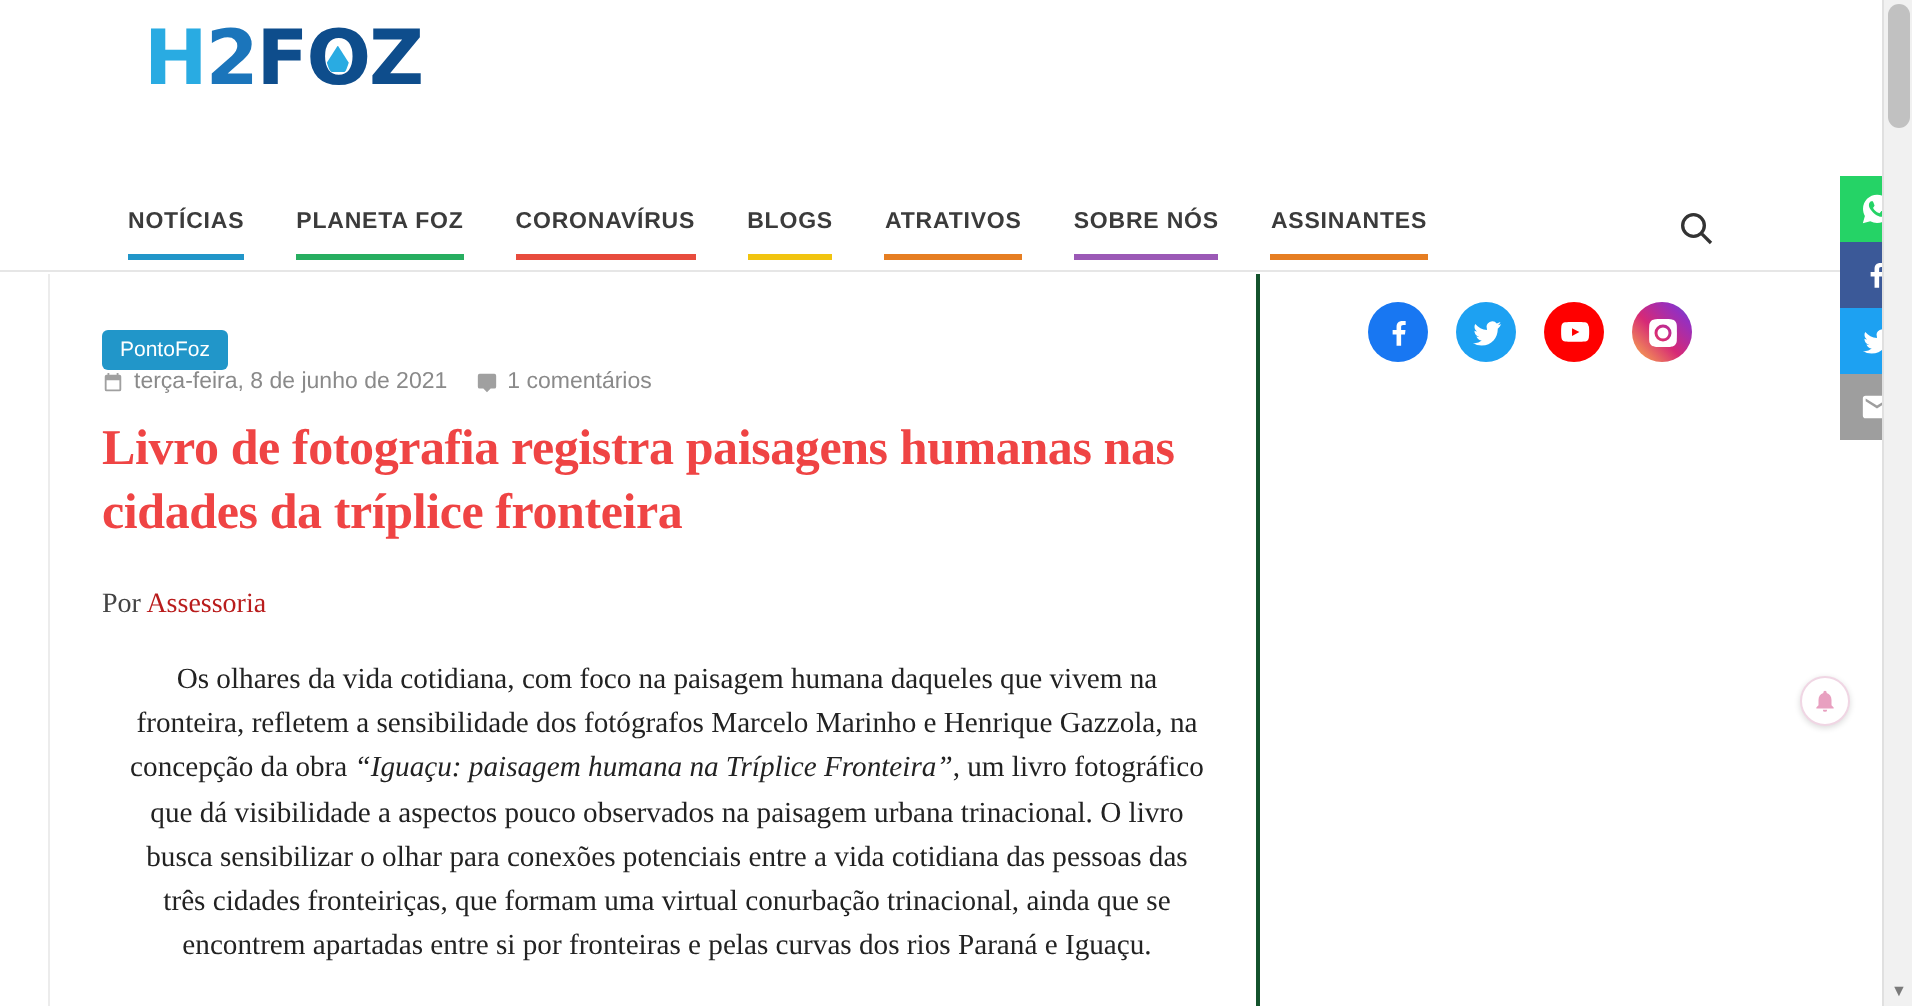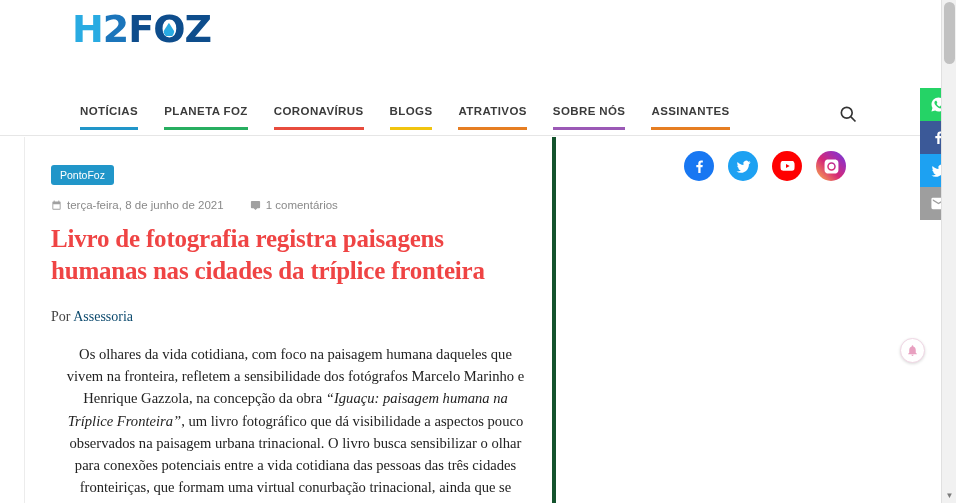--- a/index.html
+++ b/index.html
@@ -57,21 +57,21 @@
   
   .navbar {
     position: absolute;
     top: 98px; left: 0; right: 0;
     height: 38px;
     border-bottom: 1px solid #e6e6e6;
     background: #ffffff;
   }
   .nav-items {
     position: absolute;
-    left: 80px; top: 0;
+    left: 64px; top: 0;
     display: flex;
     height: 38px;
     align-items: center;
   }
   .nav-item {
     position: relative;
     font-size: 11.5px;
     font-weight: bold;
     letter-spacing: 0.4px;
     color: #3b3b3b;
@@ -142,63 +142,62 @@
   
   .content {
     position: absolute;
     left: 0; top: 137px;
     width: 941px;
     height: 366px;
   }
   .article {
     position: absolute;
     left: 24px; top: 0;
-    width: 532px;
+    width: 606px;
     border-left: 1px solid #ececec;
-    border-right: 4px solid #14532d;
+    border-right: 2px solid #14532d;
     height: 366px;
     padding: 0 26px;
   }
   .category-tag {
     display: inline-block;
     margin-top: 28px;
     background: #2196c9;
     color: #fff;
     font-size: 10.5px;
     padding: 4px 9px;
     border-radius: 3px;
     font-family: "Liberation Sans", sans-serif;
   }
   .meta-row {
-    margin-top: 14px;
     font-size: 11.5px;
     color: #8a8a8a;
     display: flex;
     align-items: center;
-    gap: 26px;
+    gap: 14px;
   }
   .meta-row .mi {
     display: flex; align-items: center; gap: 5px;
   }
   .article-title {
     margin: 12px 0 0 0;
     font-family: "Liberation Serif", serif;
     font-size: 25px;
     line-height: 1.28;
     font-weight: bold;
     color: #ef4444;
     letter-spacing: -0.2px;
   }
   .byline {
     margin-top: 22px;
     font-family: "Liberation Serif", serif;
     font-size: 14px;
     color: #444;
   }
-  .byline a { color: #0c4a6e; text-decoration: none; }
+  .byline a { color: #b91c1c; text-decoration: none; }
   .article-body {
     margin-top: 18px;
     padding-left: 14px;
     font-family: "Liberation Serif", serif;
     font-size: 14.6px;
     line-height: 1.52;
     color: #222;
     text-align: center;
   }
   .article-body em { font-style: italic; }

